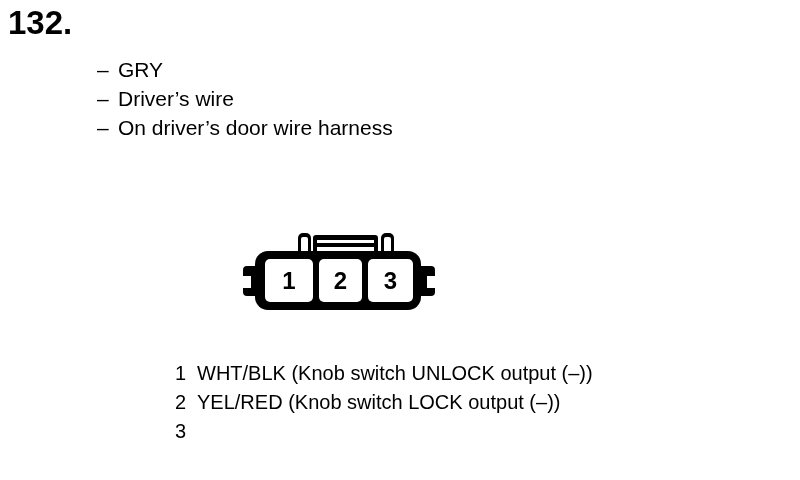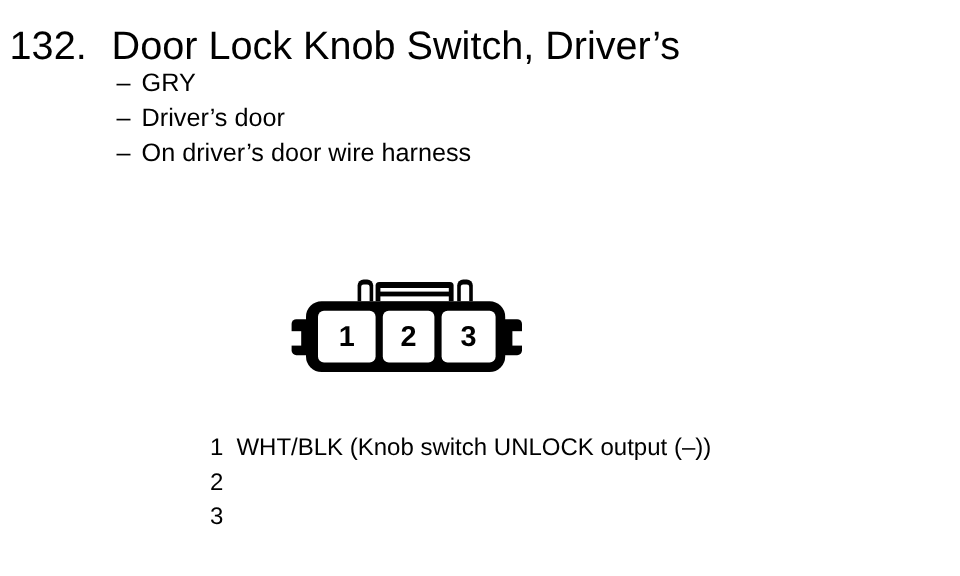--- a/index.html
+++ b/index.html
@@ -10,23 +10,23 @@
     background: #ffffff;
     color: #000000;
     font-family: "Liberation Sans", sans-serif;
     overflow: hidden;
   }
 
   
   .title {
     position: absolute;
     left: 8px;
-    top: 19px;
+    top: 4px;
     display: flex;
-    font-weight: 400;
+    font-weight: 700;
     font-size: 33px;
     white-space: nowrap;
   }
   .title-num { flex: 0 0 auto; width: 85px; }
 
   
   .bullets {
     position: absolute;
     left: 97px;
     top: 55px;
@@ -90,31 +90,30 @@
   .pin-row { display: flex; white-space: nowrap; }
   .pin-num { flex: 0 0 auto; width: 13px; margin-right: 9px; }
 </style>
 </head>
 <body>
 
 <div class="page">
 
   <div class="title">
     <span class="title-num">132.</span>
-    <span class="title-text">Door Lock Knob Switch, Driver’s</span>
   </div>
 
   <div class="bullets">
     <div class="bullet">
       <span class="dash">–</span>
       <span>GRY</span>
     </div>
     <div class="bullet">
       <span class="dash">–</span>
-      <span>Driver’s door</span>
+      <span>Driver’s wire</span>
     </div>
     <div class="bullet">
       <span class="dash">–</span>
       <span>On driver’s door wire harness</span>
     </div>
   </div>
 
   <div class="connector">
     <div class="tab tab-left">
       <div class="tab-notch"></div>
@@ -141,19 +140,20 @@
     </div>
   </div>
 
   <div class="pinout">
     <div class="pin-row">
       <span class="pin-num">1</span>
       <span class="pin-desc">WHT/BLK (Knob switch UNLOCK output (–))</span>
     </div>
     <div class="pin-row">
       <span class="pin-num">2</span>
+      <span class="pin-desc">YEL/RED (Knob switch LOCK output (–))</span>
     </div>
     <div class="pin-row">
       <span class="pin-num">3</span>
     </div>
   </div>
 
 </div>
 
 </body></html>

